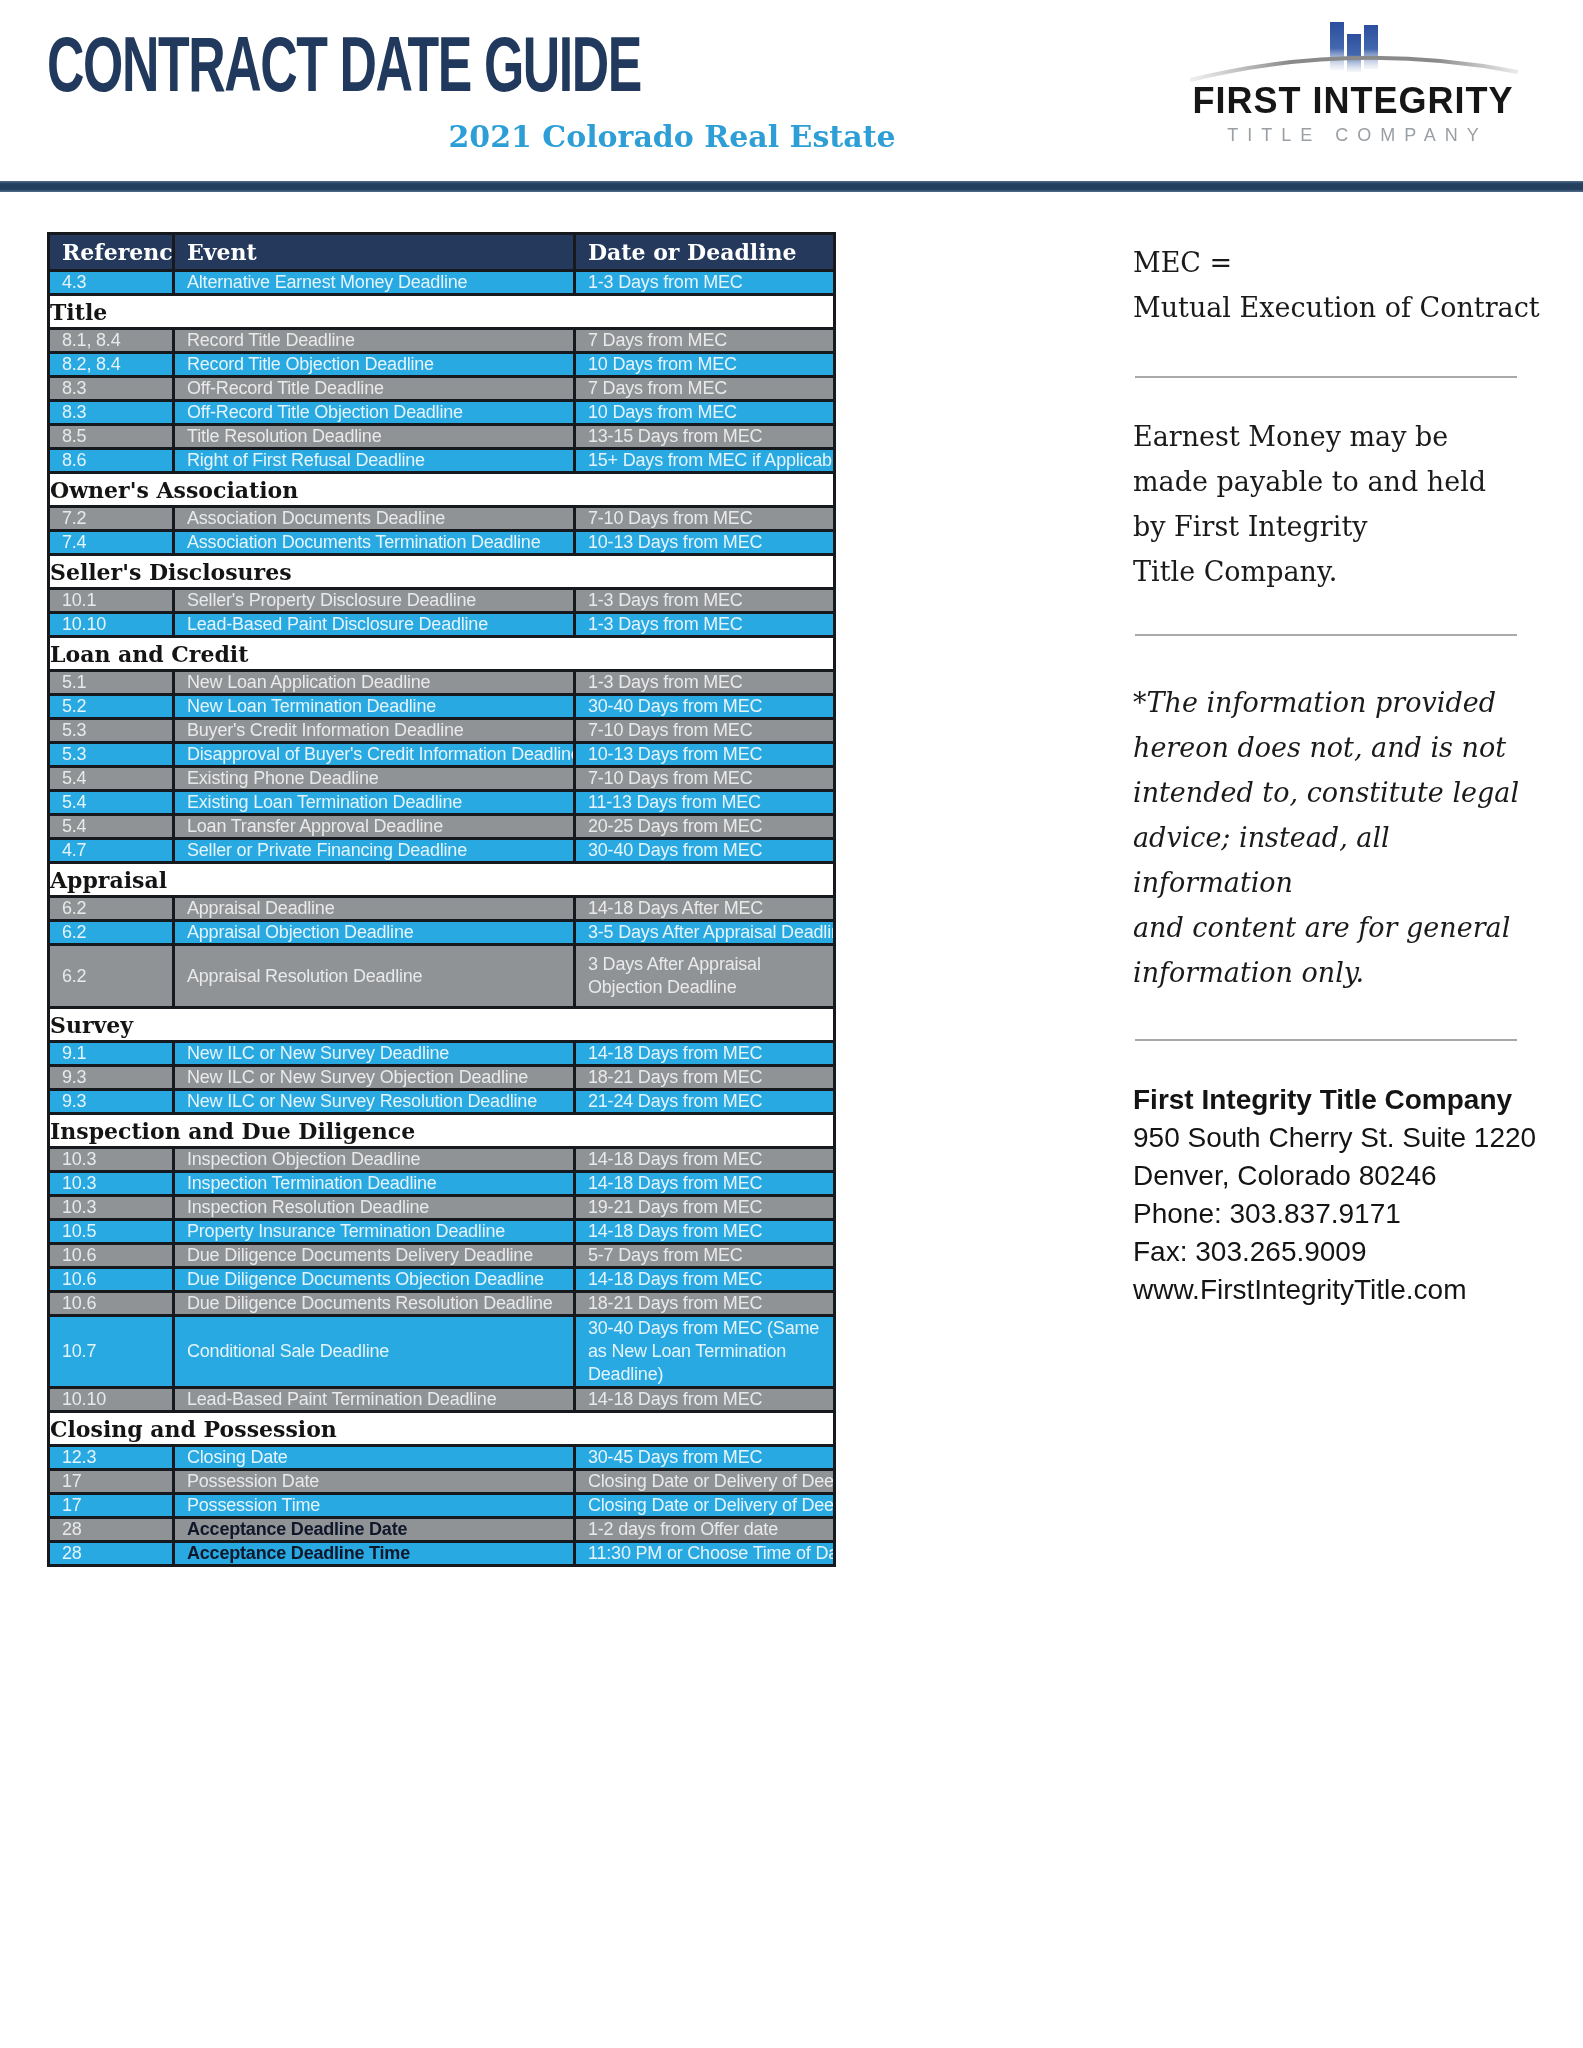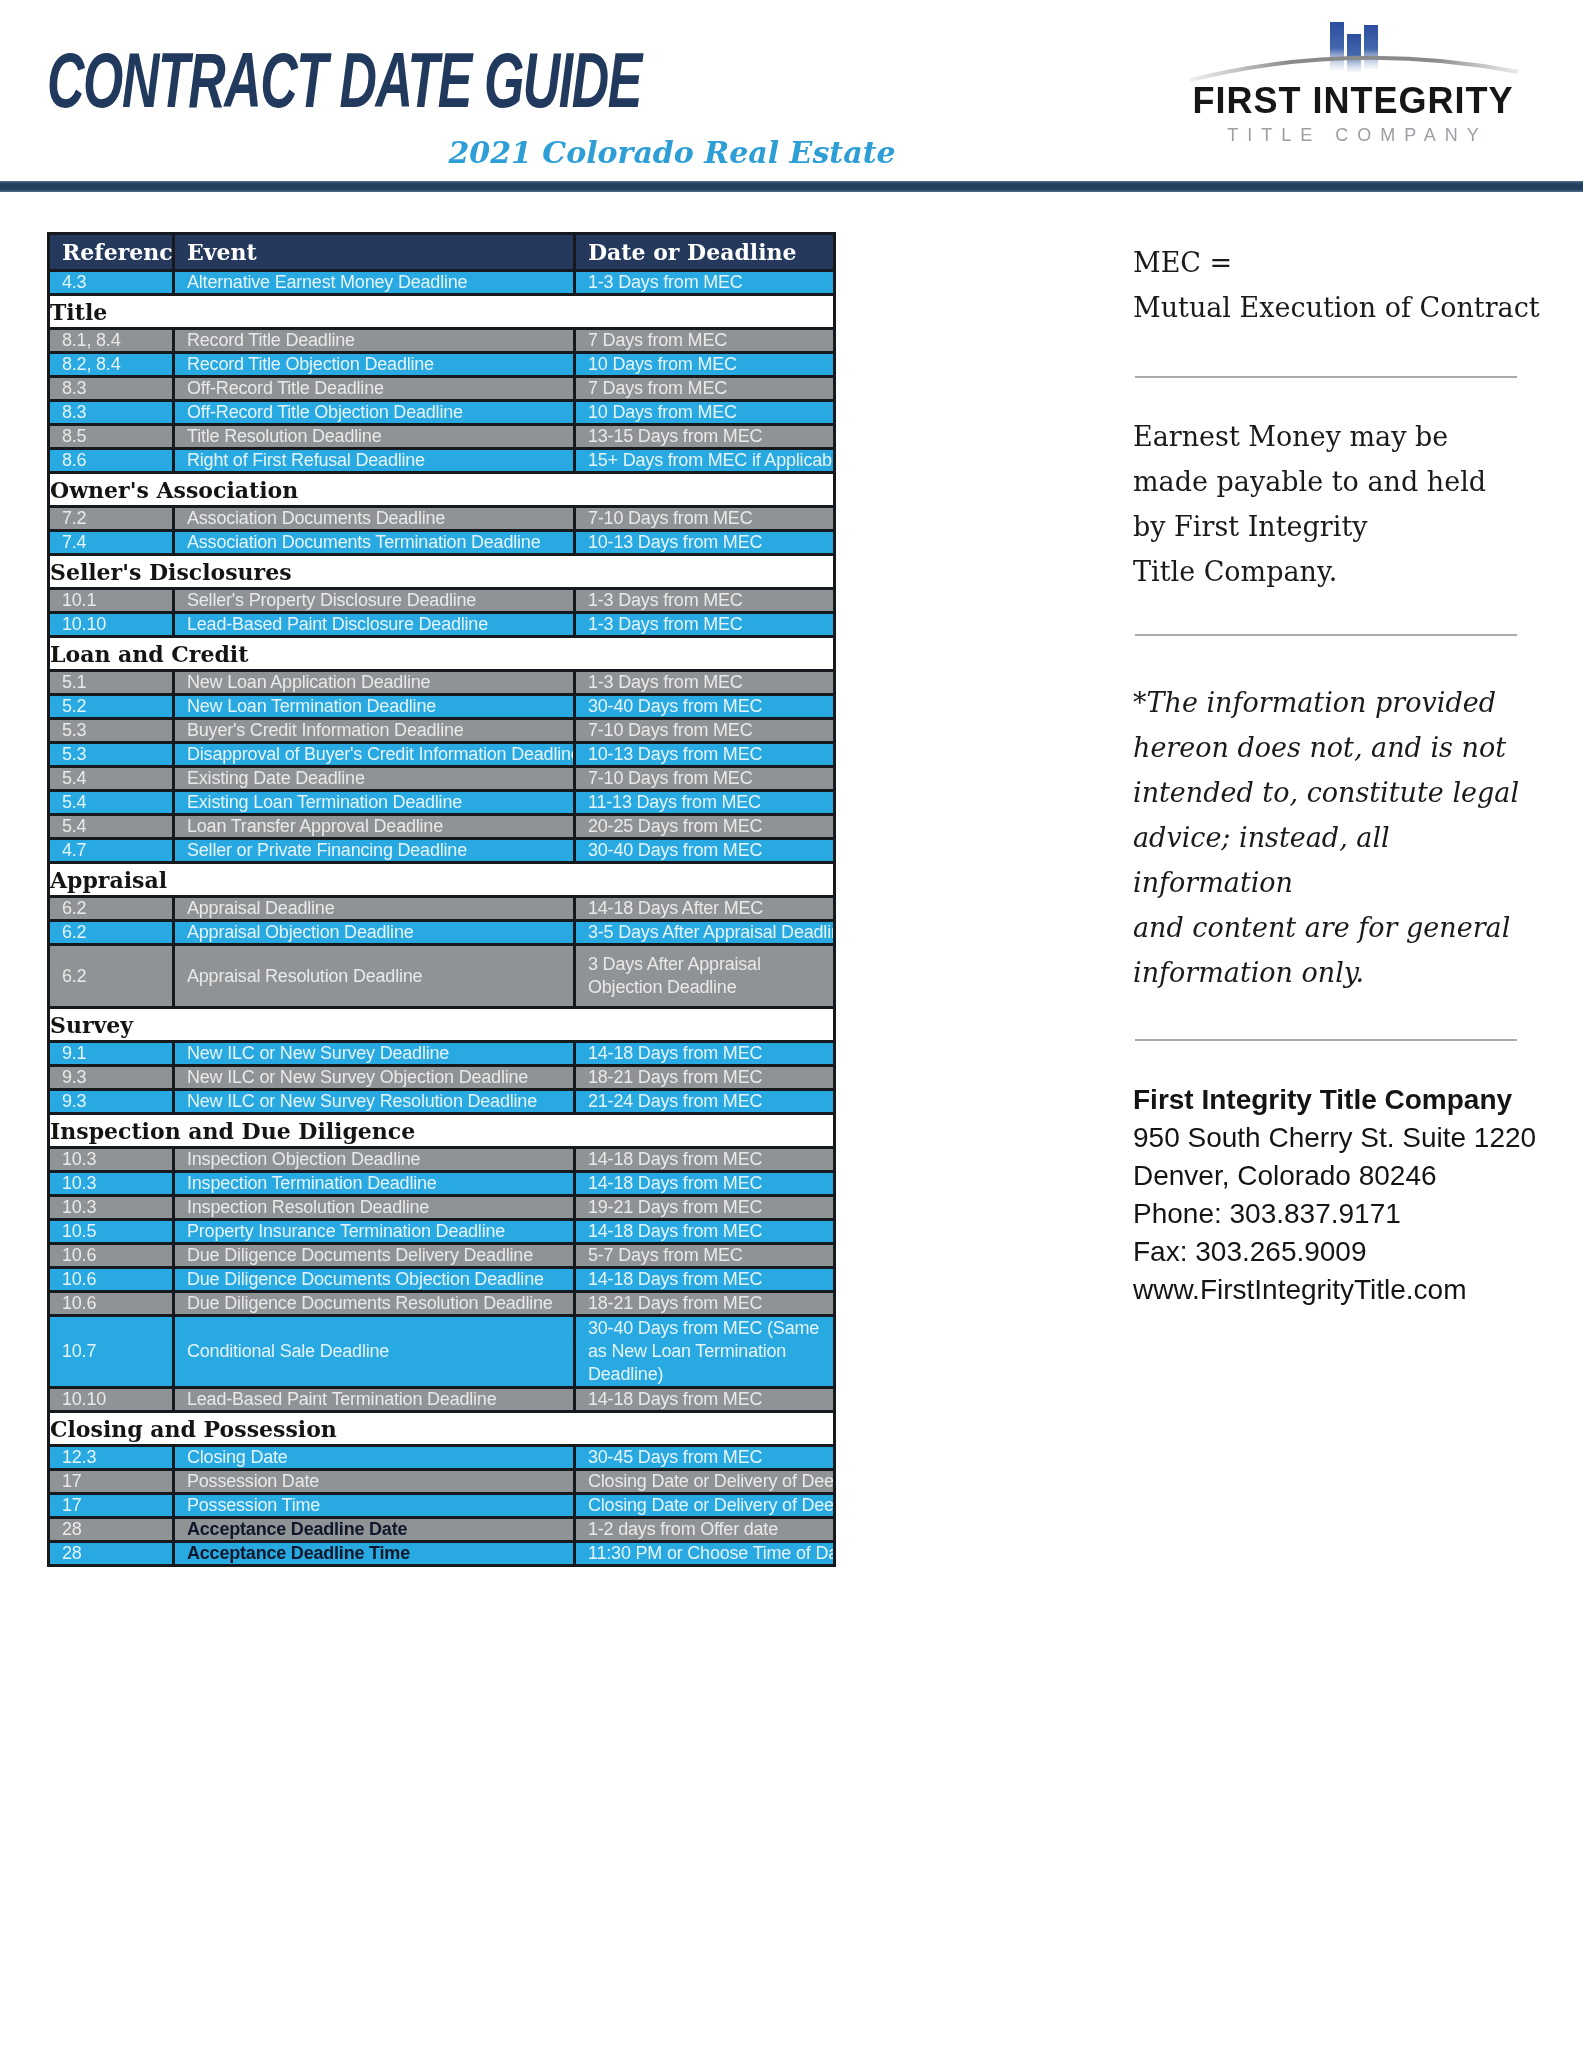--- a/index.html
+++ b/index.html
@@ -8,21 +8,21 @@
 
   .page {
     position: relative;
     width: 1583px;
     height: 2048px;
     background: #ffffff;
     overflow: hidden;
   }
 
   
-  .doc-header { position: absolute; left: 47px; top: 36px; font-style: italic; }
+  .doc-header { position: absolute; left: 47px; top: 20px; }
   .doc-title {
     font-family: "Liberation Sans", sans-serif;
     font-weight: 700;
     font-size: 74px;
     letter-spacing: -2px;
     color: #21395C;
     transform: scaleX(0.70) scaleY(1.05);
     transform-origin: left top;
     white-space: nowrap;
   }
@@ -264,21 +264,21 @@
           <td class="cell cell-event">Buyer's Credit Information Deadline</td>
           <td class="cell cell-date">7-10 Days from MEC</td>
         </tr>
         <tr class="data-row row-blue">
           <td class="cell cell-ref">5.3</td>
           <td class="cell cell-event">Disapproval of Buyer's Credit Information Deadline</td>
           <td class="cell cell-date">10-13 Days from MEC</td>
         </tr>
         <tr class="data-row row-gray">
           <td class="cell cell-ref">5.4</td>
-          <td class="cell cell-event">Existing Date Deadline</td>
+          <td class="cell cell-event">Existing Phone Deadline</td>
           <td class="cell cell-date">7-10 Days from MEC</td>
         </tr>
         <tr class="data-row row-blue">
           <td class="cell cell-ref">5.4</td>
           <td class="cell cell-event">Existing Loan Termination Deadline</td>
           <td class="cell cell-date">11-13 Days from MEC</td>
         </tr>
         <tr class="data-row row-gray">
           <td class="cell cell-ref">5.4</td>
           <td class="cell cell-event">Loan Transfer Approval Deadline</td>

